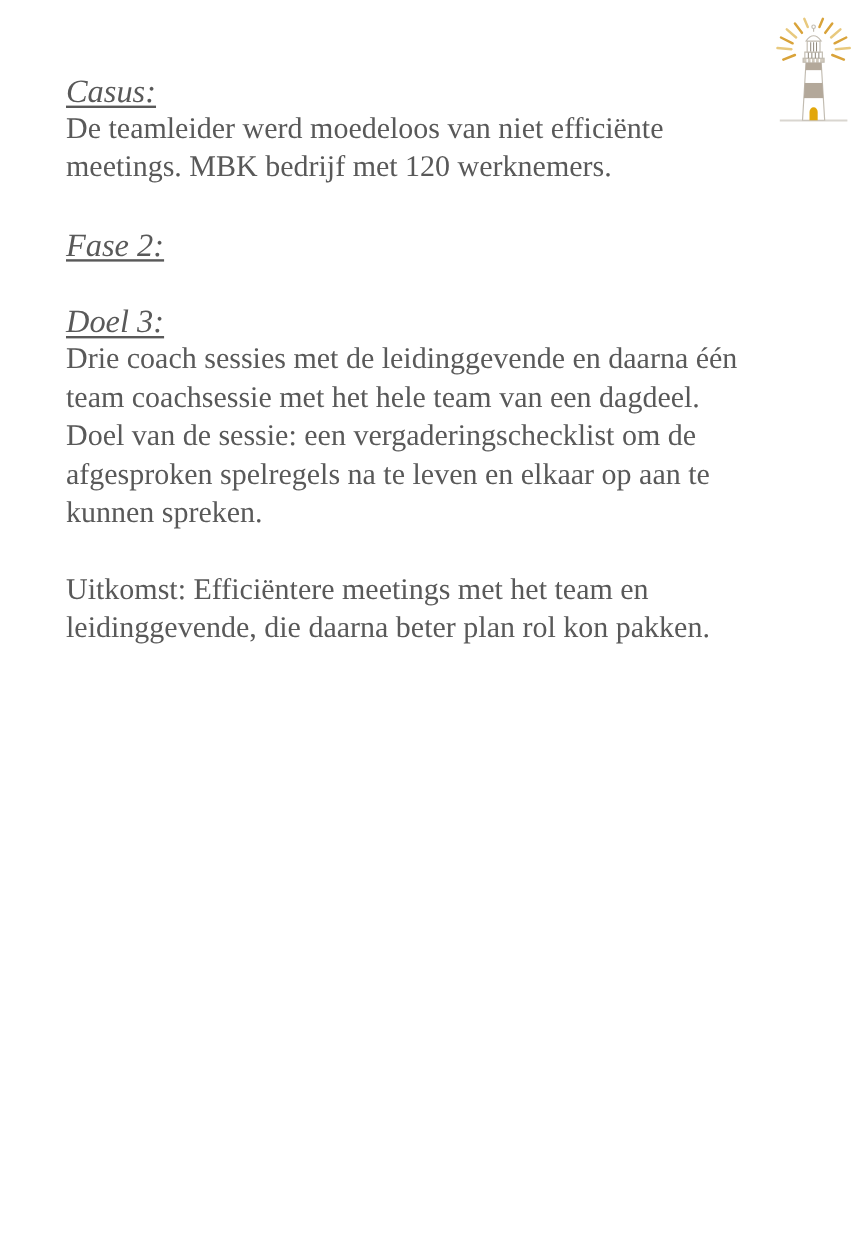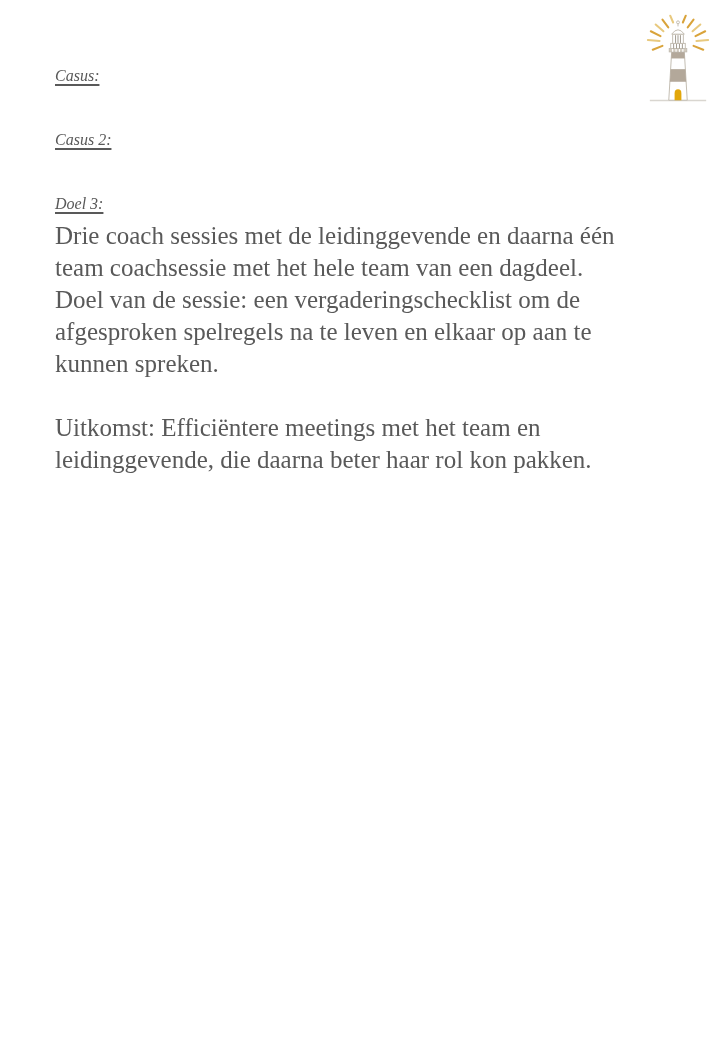--- a/index.html
+++ b/index.html
@@ -49,21 +49,21 @@
     top: 60px;
     width: 662px;
     color: var(--text);
     font-size: 25px;
     line-height: 32px;
   }
   .section { margin: 0 0 32px 0; }
   .section:last-child { margin-bottom: 0; }
   .heading {
     margin: 0;
-    font-size: 16px;
+    font-size: 27px;
     line-height: 32px;
     font-weight: normal;
     font-style: italic;
     text-decoration: underline;
     text-underline-offset: 3px;
     text-decoration-thickness: 1.5px;
   }
   .body-text {
     margin: 0;
     white-space: pre-line;
@@ -123,35 +123,37 @@
       <circle class="outline-stroke" cx="35" cy="11.8" r="1.5"></circle>
 
       <path class="door" d="M31.5,92 v-7 a3.5,4.2 0 0 1 7,0 v7 z"></path>
     </svg>
   </div>
 
   <div class="content">
 
     <div class="section">
       <h2 class="heading">Casus:</h2>
+      <p class="body-text">De teamleider werd moedeloos van niet efficiënte
+meetings. MBK bedrijf met 120 werknemers.</p>
     </div>
 
 
     <div class="section">
-      <h2 class="heading">Casus 2:</h2>
+      <h2 class="heading">Fase 2:</h2>
     </div>
 
     <div class="section">
       <h2 class="heading">Doel 3:</h2>
       <p class="body-text">Drie coach sessies met de leidinggevende en daarna één
 team coachsessie met het hele team van een dagdeel.
 Doel van de sessie: een vergaderingschecklist om de
 afgesproken spelregels na te leven en elkaar op aan te
 kunnen spreken.</p>
     </div>
 
     <div class="section">
       <p class="body-text">Uitkomst: Efficiëntere meetings met het team en
-leidinggevende, die daarna beter haar rol kon pakken.</p>
+leidinggevende, die daarna beter plan rol kon pakken.</p>
     </div>
 
   </div>
 </div>
 
 </body></html>

